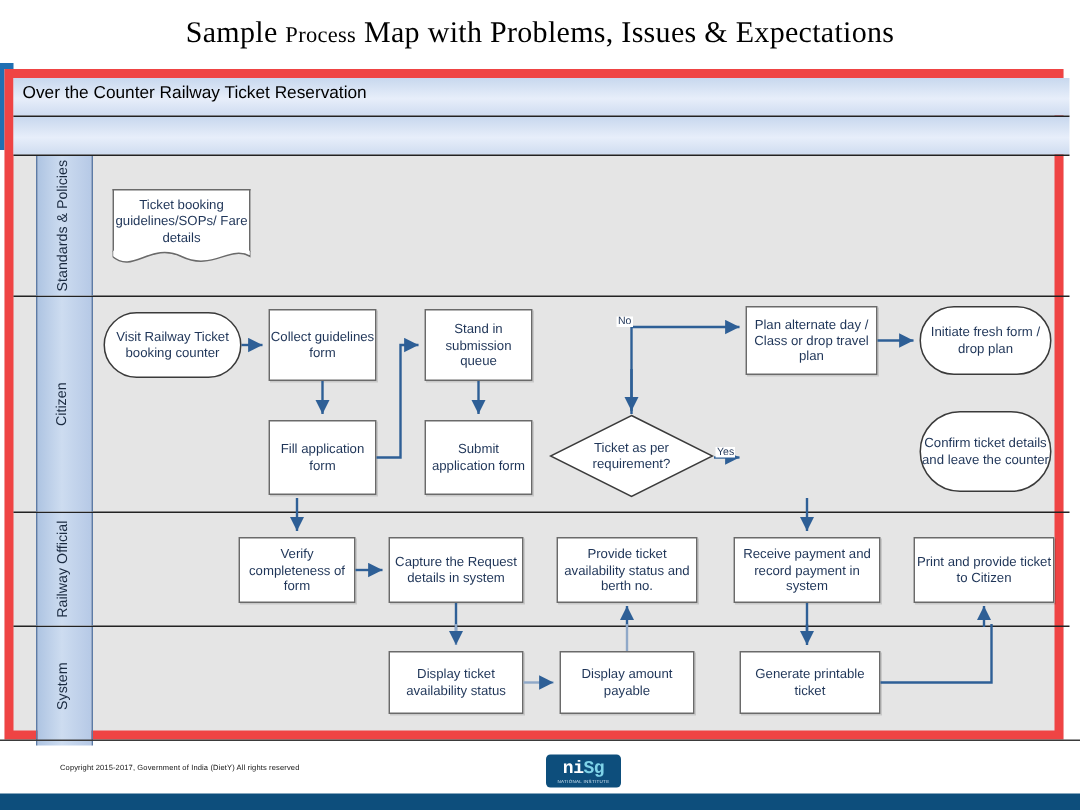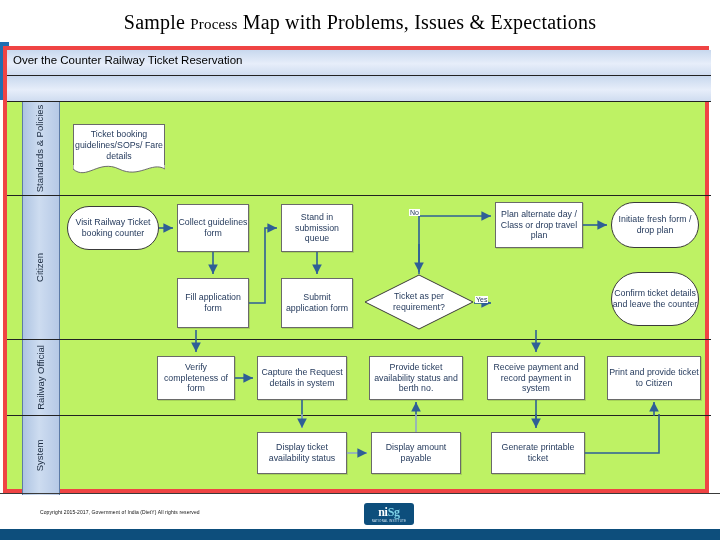--- a/index.html
+++ b/index.html
@@ -30,23 +30,23 @@
     text-align:center;
     font-family:"Liberation Serif", serif;
     font-size:20px;color:#000;white-space:nowrap;
     letter-spacing:.2px;
   }
   .deck-title .small{font-size:15px;}
 
   
   .map{
     position:absolute;left:3px;top:46px;width:706px;height:447px;
-    border:4px solid #ef4444;
+    border:6px solid #ef4444;
     box-sizing:border-box;
-    background:#bef264;
+    background:#e5e5e5;
   }
   .band{
     position:absolute;left:0;width:704px;box-sizing:border-box;
     background:linear-gradient(to bottom,#c8d8ee 0%,#e7eefa 55%,#cfdcf0 100%);
     border-bottom:1px solid #222;
   }
   .band-title{top:0;height:26px;}
   .band-blank{top:26px;height:26px;}
   .band-title .txt{
     position:absolute;left:6px;top:4px;
@@ -105,21 +105,21 @@
   .copyright{
     position:absolute;left:40px;top:509px;
     font-size:5px;color:#111;white-space:nowrap;letter-spacing:.1px;
   }
   .logo{
     position:absolute;left:364px;top:503px;width:50px;height:22px;
     background:#0d4e7c;border-radius:3px;
     display:flex;flex-direction:column;align-items:center;justify-content:center;
   }
   .logo .mark{
-    font-family:Liberation Serif, serif;
+    font-family:Liberation Mono, monospace;
     font-size:12px;font-weight:bold;color:#ffffff;line-height:1;
     letter-spacing:-.3px;
   }
   .logo .mark i{font-style:normal;color:#7fd3e8;}
   .logo .tag{font-size:3px;color:#cfe4f2;margin-top:1px;letter-spacing:.2px;}
 </style>
 </head>
 <body>
 
 <div id="slide">

